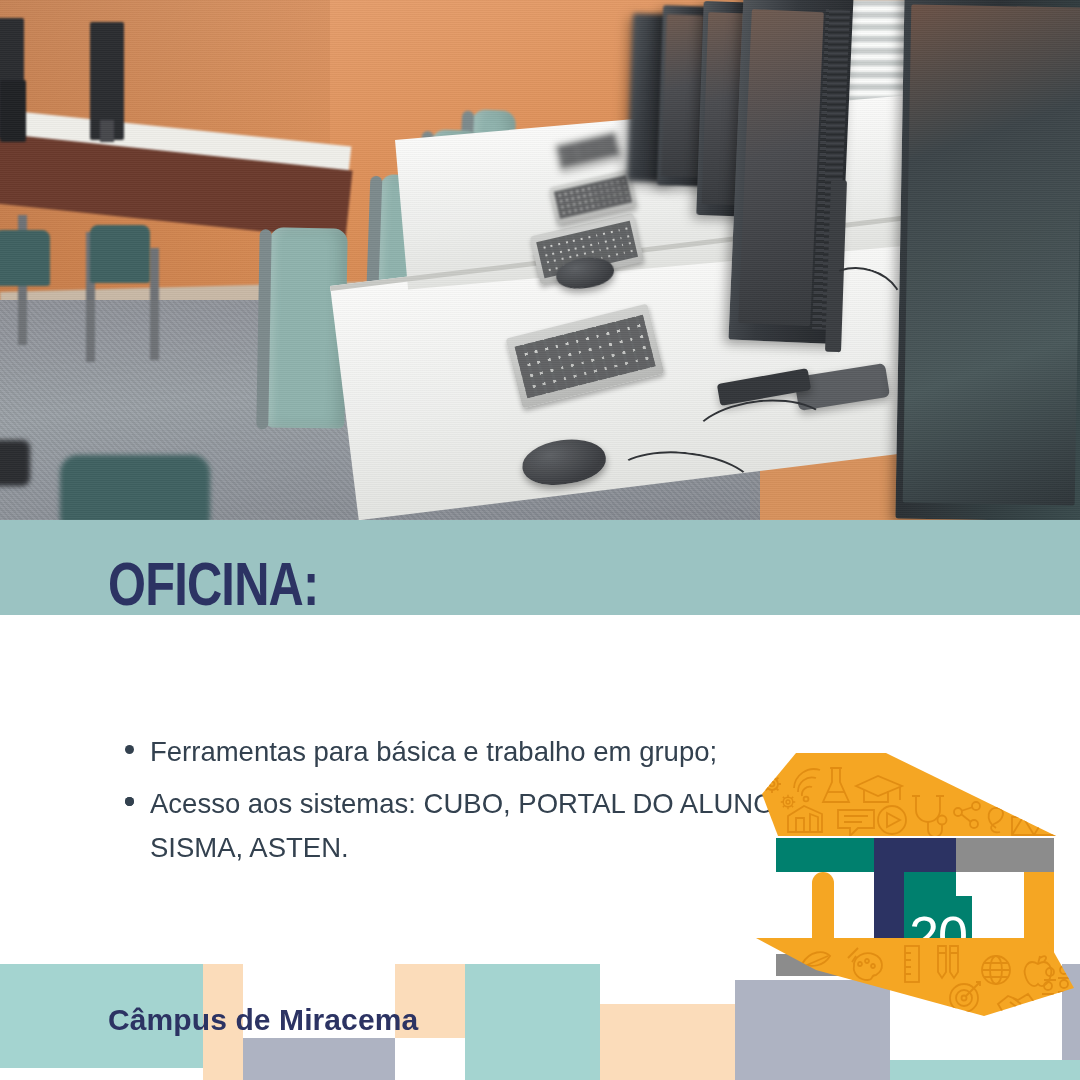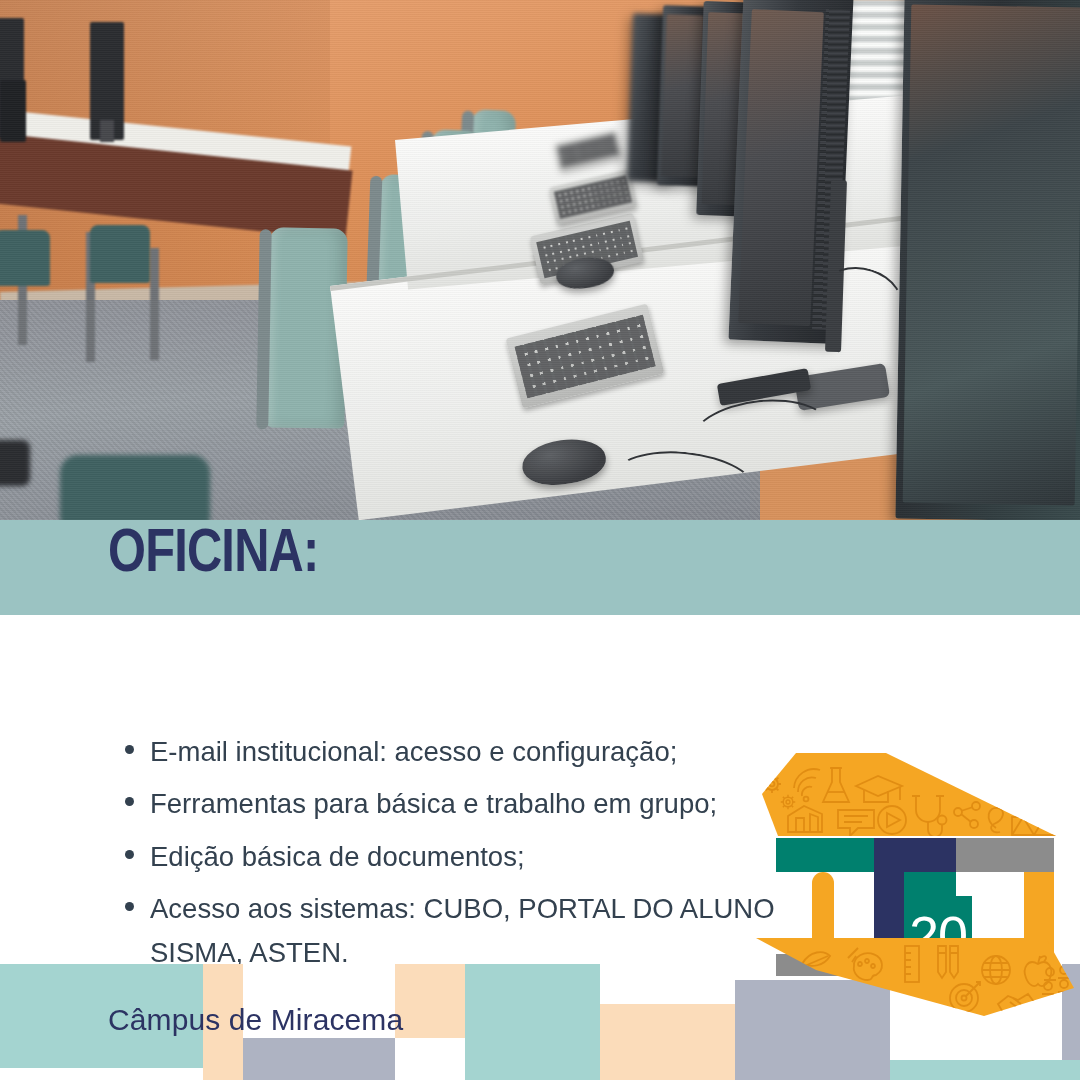--- a/index.html
+++ b/index.html
@@ -156,21 +156,21 @@
   .photo-grain{
     position:absolute; inset:0;
     background:repeating-linear-gradient(0deg, rgba(255,255,255,.03) 0 1px, rgba(0,0,0,.03) 1px 2px);
     pointer-events:none;
   }
 
   
   .banner{
     position:absolute; left:0; top:520px; width:1080px; height:95px;
     background:#9BC3C2;
-    display:flex; align-items:flex-start;
+    display:flex; align-items:flex-end;
   }
   .banner-oficina{
     color:#2C3363;
     font-family:"Liberation Sans", sans-serif;
     font-weight:bold;
     font-size:61px;
     letter-spacing:-1px;
     transform:scaleX(.80);
     transform-origin:left center;
     margin-left:108px;
@@ -223,21 +223,21 @@
   .logo svg{display:block;}
 
   
   .bottom{
     position:absolute; left:0; top:964px; width:1080px; height:116px;
   }
   .blk{position:absolute;}
   .campus{
     position:absolute; left:108px; top:1003px;
     color:#2C3363;
-    font-size:30px; font-weight:normal;
+    font-size:30px; font-weight:bold;
     letter-spacing:.1px;
     z-index:6;
   }
 </style>
 </head>
 <body>
 
 <div id="poster">
 
   <div class="photo">
@@ -317,23 +317,22 @@
 
     <div class="photo-grain"></div>
   </div>
 
   <div class="banner">
     <div class="banner-oficina">OFICINA:</div>
   </div>
 
 
   <ul class="topics">
-    <li><span class="bullet"></span><span>E-mail institucional: acesso e configuração;</span></li>
     <li><span class="bullet"></span><span>Ferramentas para básica e trabalho em grupo;</span></li>
-    <li><span class="bullet"></span><span>Edição básica de documentos;</span></li>
+    <li><span class="bullet"></span></li>
     <li><span class="bullet"></span><span>Acesso aos sistemas: CUBO, PORTAL DO ALUNO, SISMA, ASTEN.</span></li>
   </ul>
 
   <div class="bottom">
     <div class="blk" style="left:0px;   top:0px;  width:203px; height:104px; background:#A4D4D0;"></div>
     <div class="blk" style="left:203px; top:0px;  width:40px;  height:116px; background:#FBDCBA;"></div>
     <div class="blk" style="left:243px; top:74px; width:152px; height:42px;  background:#AEB3C2;"></div>
     <div class="blk" style="left:395px; top:0px;  width:70px;  height:74px;  background:#FBDCBA;"></div>
     <div class="blk" style="left:465px; top:0px;  width:135px; height:116px; background:#A4D4D0;"></div>
     <div class="blk" style="left:600px; top:40px; width:135px; height:76px;  background:#FBDCBA;"></div>

